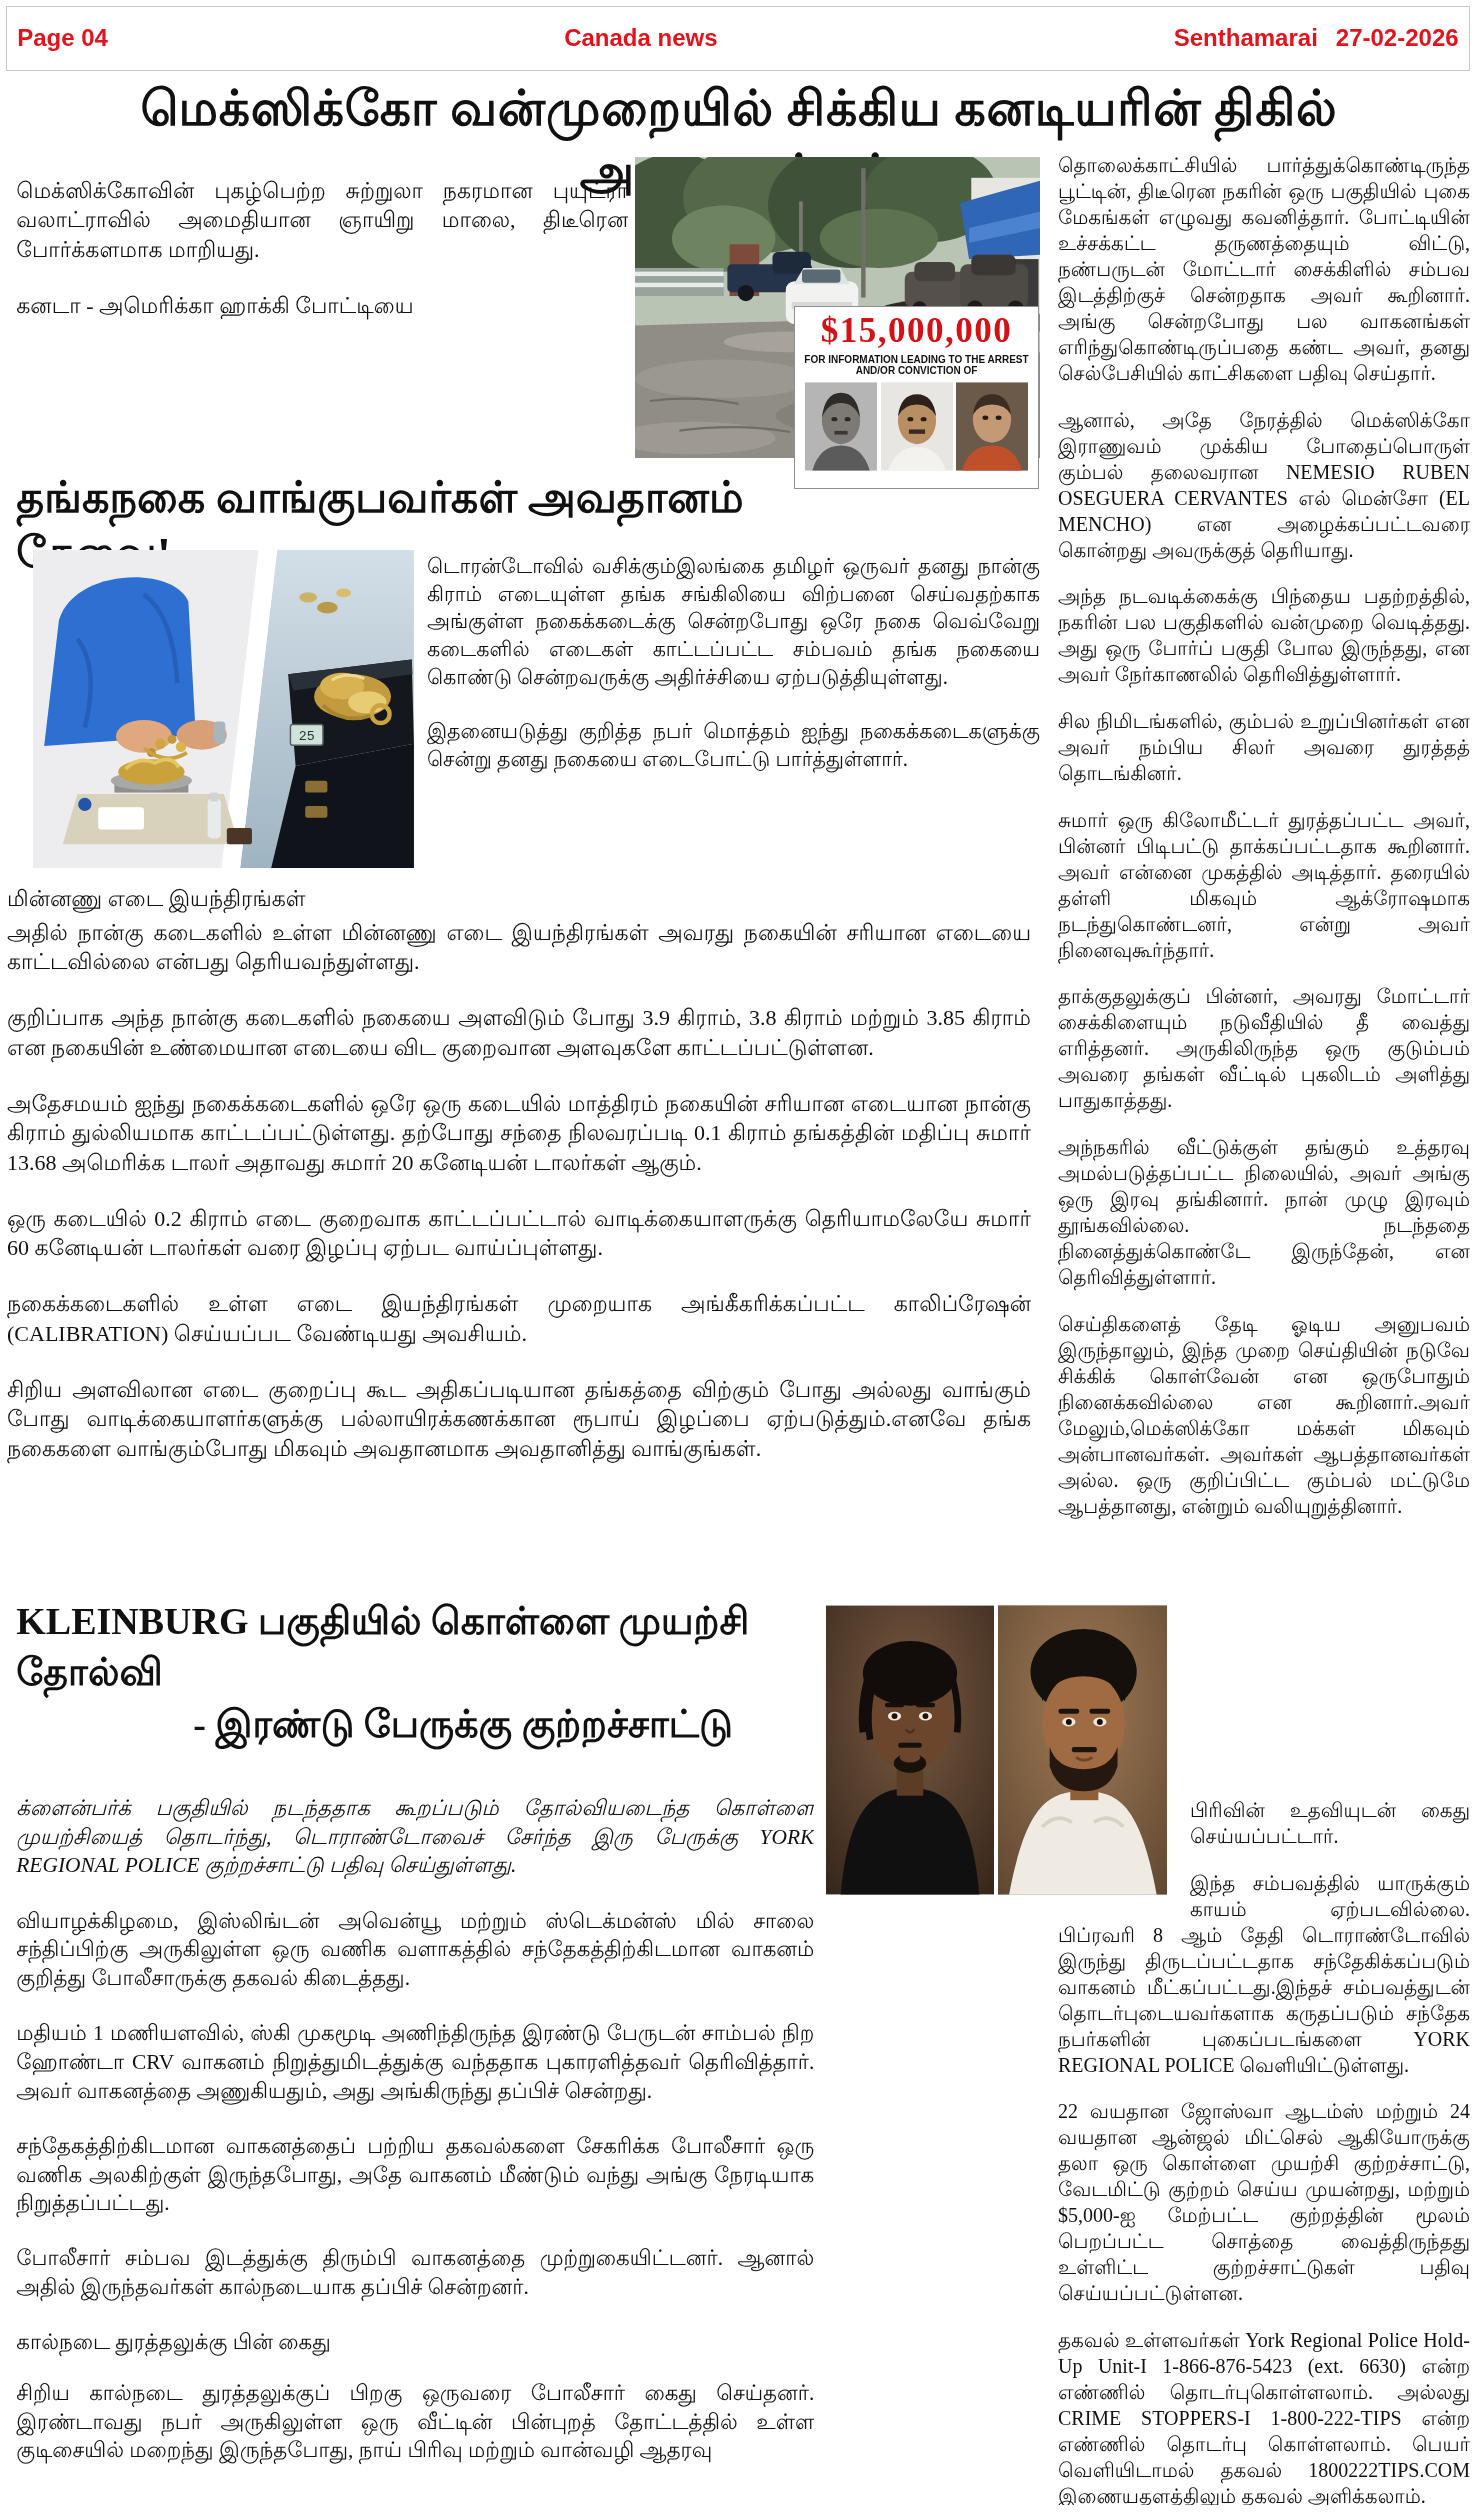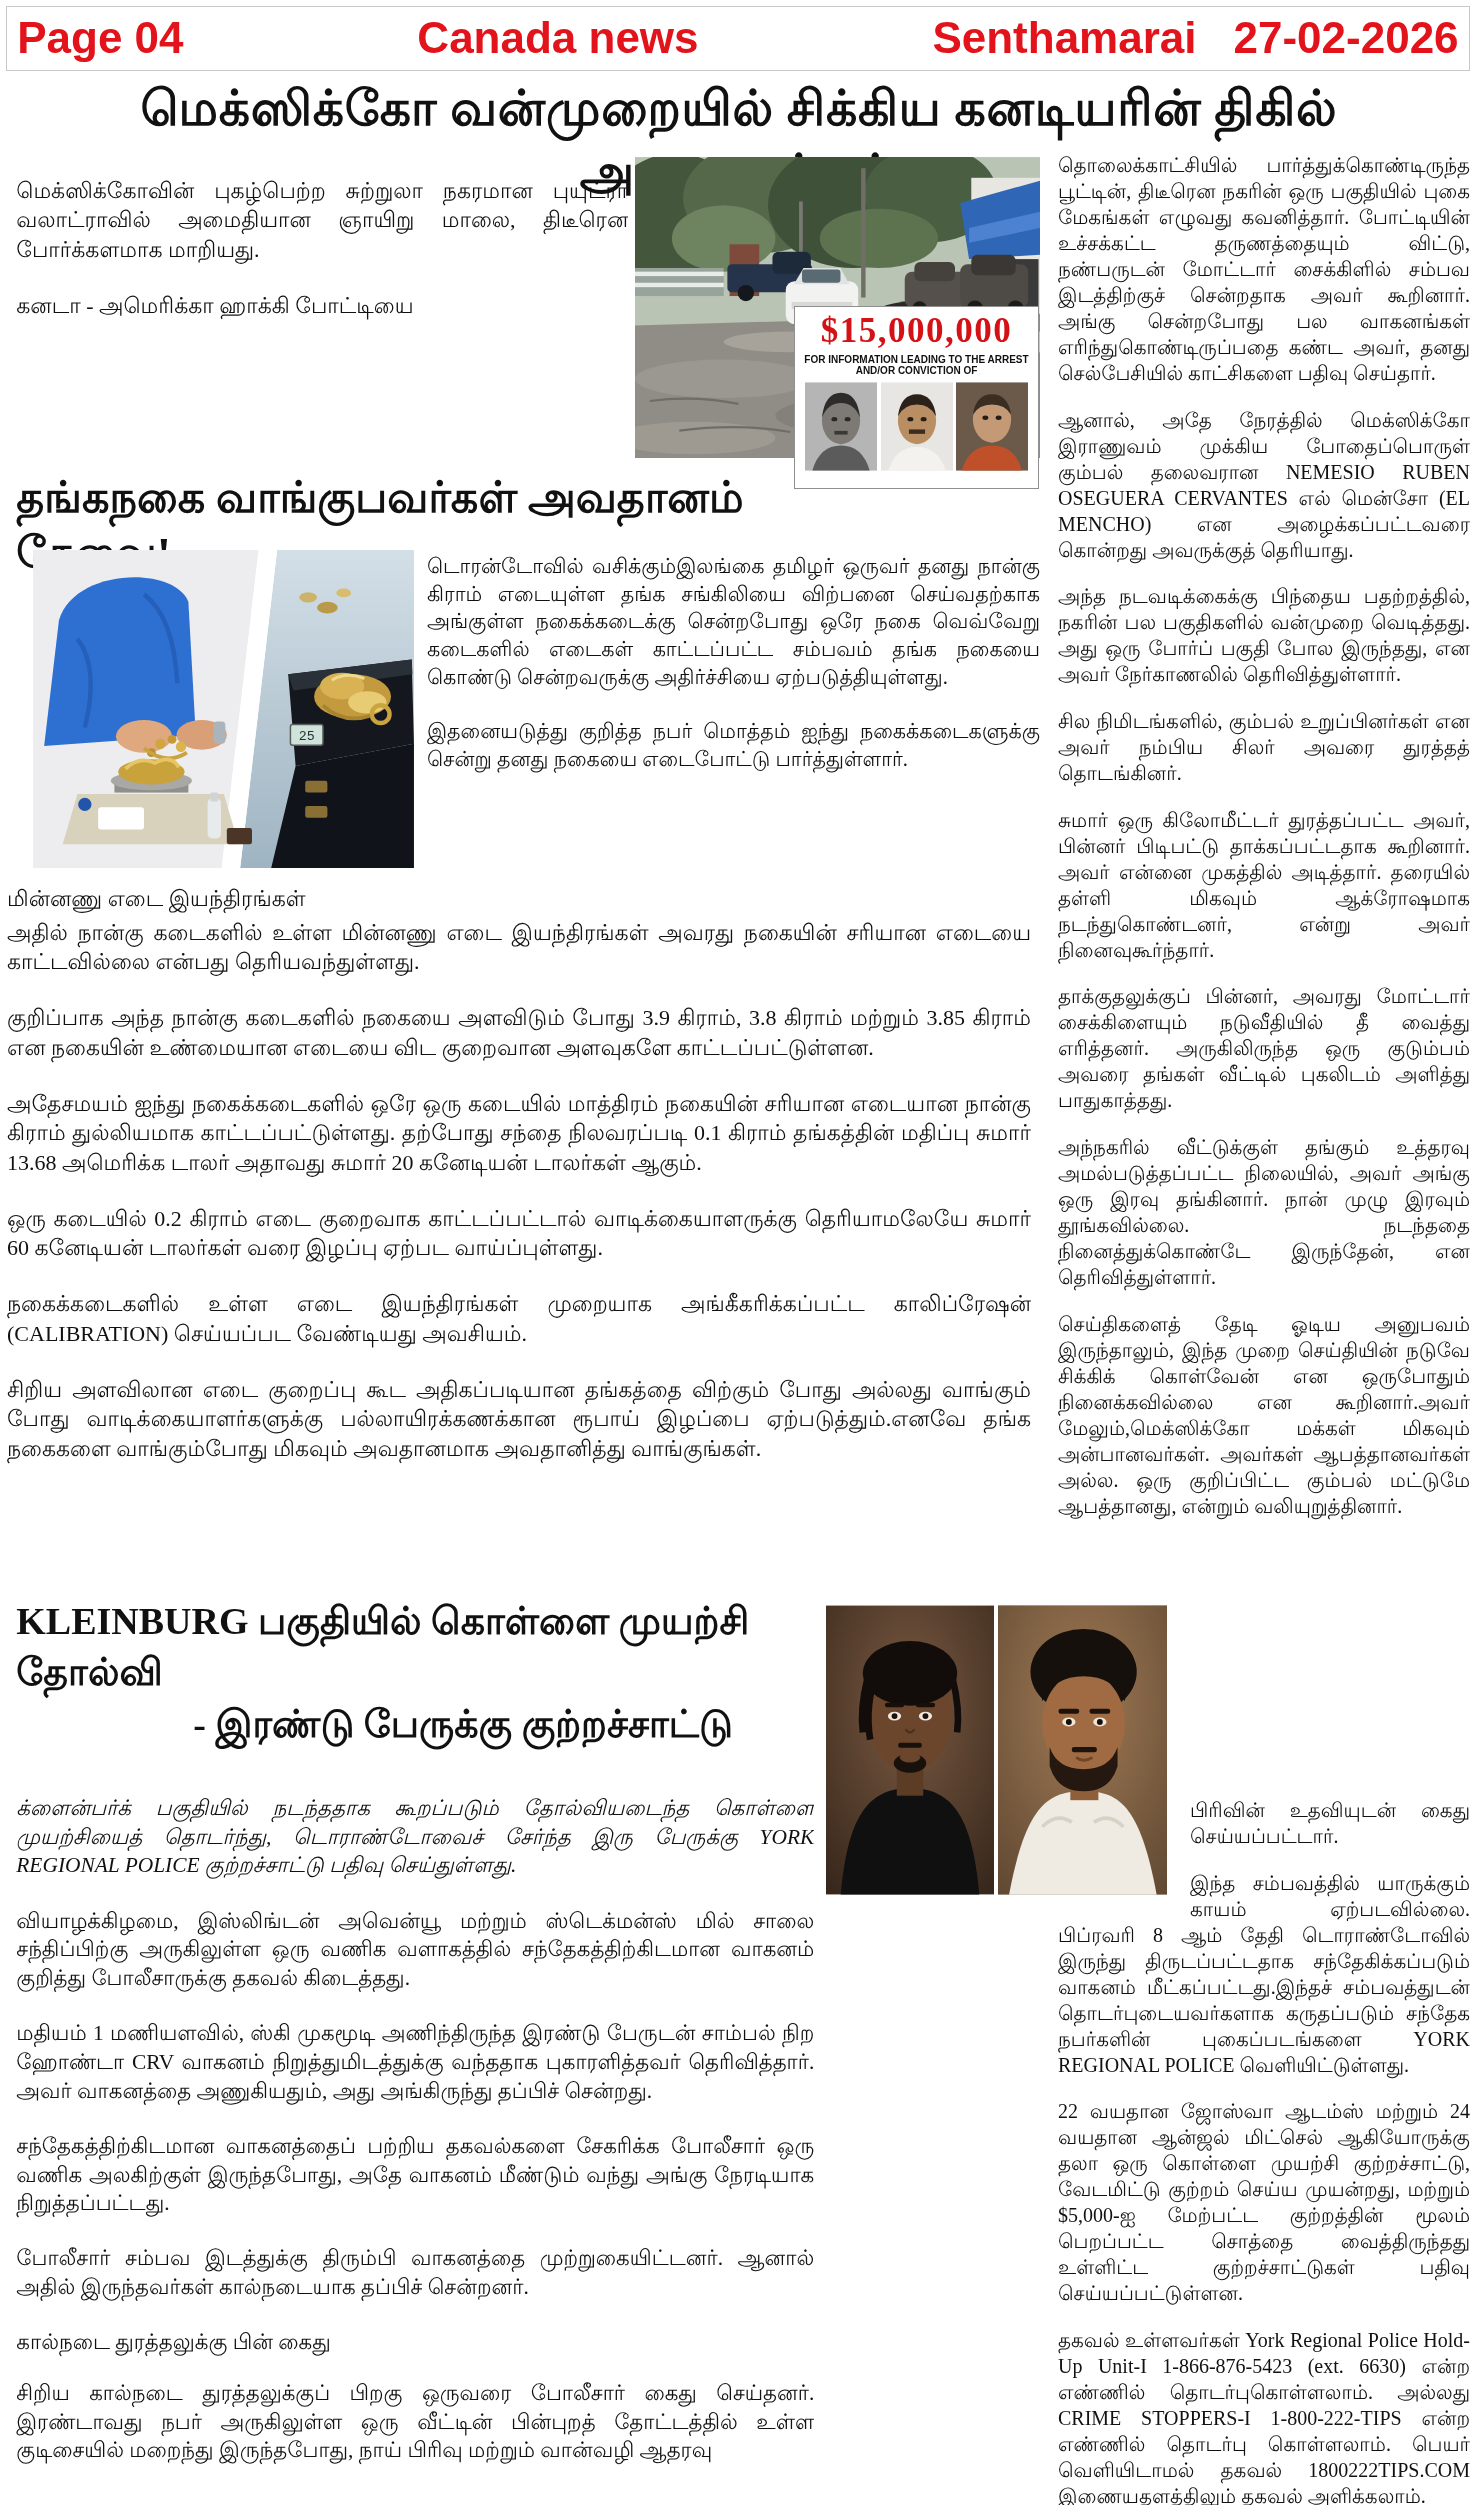--- a/index.html
+++ b/index.html
@@ -5,23 +5,23 @@
   html,body { margin:0; padding:0; background:#ffffff; }
   body { font-family:"Liberation Serif", serif; color:#111; }
   .page { position:relative; width:1478px; height:2512px; background:#fff; overflow:hidden; }
 
   
   .masthead {
     position:absolute; left:5.9px; top:5.9px; width:1464px; height:65px;
     border:1.5px solid #c9c9c9; box-sizing:border-box; background:#fff;
     display:flex; align-items:center; justify-content:space-between;
     padding:0 10.3px; font-family:"Liberation Sans", sans-serif;
-    font-weight:bold; font-size:44px; color:#e3131b;
+    font-weight:bold; font-size:24px; color:#e3131b;
   }
-  .masthead .right-group { display:flex; gap:37px; }
+  .masthead .right-group { display:flex; gap:18px; }
 
   .headline-main {
     position:absolute; left:7.4px; top:77px; width:1463px; text-align:center;
     font-size:49px; font-weight:bold; letter-spacing:0.7px; line-height:1.3;
   }
 
   .col { position:absolute; overflow:hidden; }
   .para { text-align:justify; font-size:22px; line-height:1.34; margin:0 0 26.6px 0; }
   .para.small { font-size:20px; line-height:1.3; margin-bottom:20.7px; }
   .subhead-line { font-weight:bold; margin-bottom:5.9px; }

